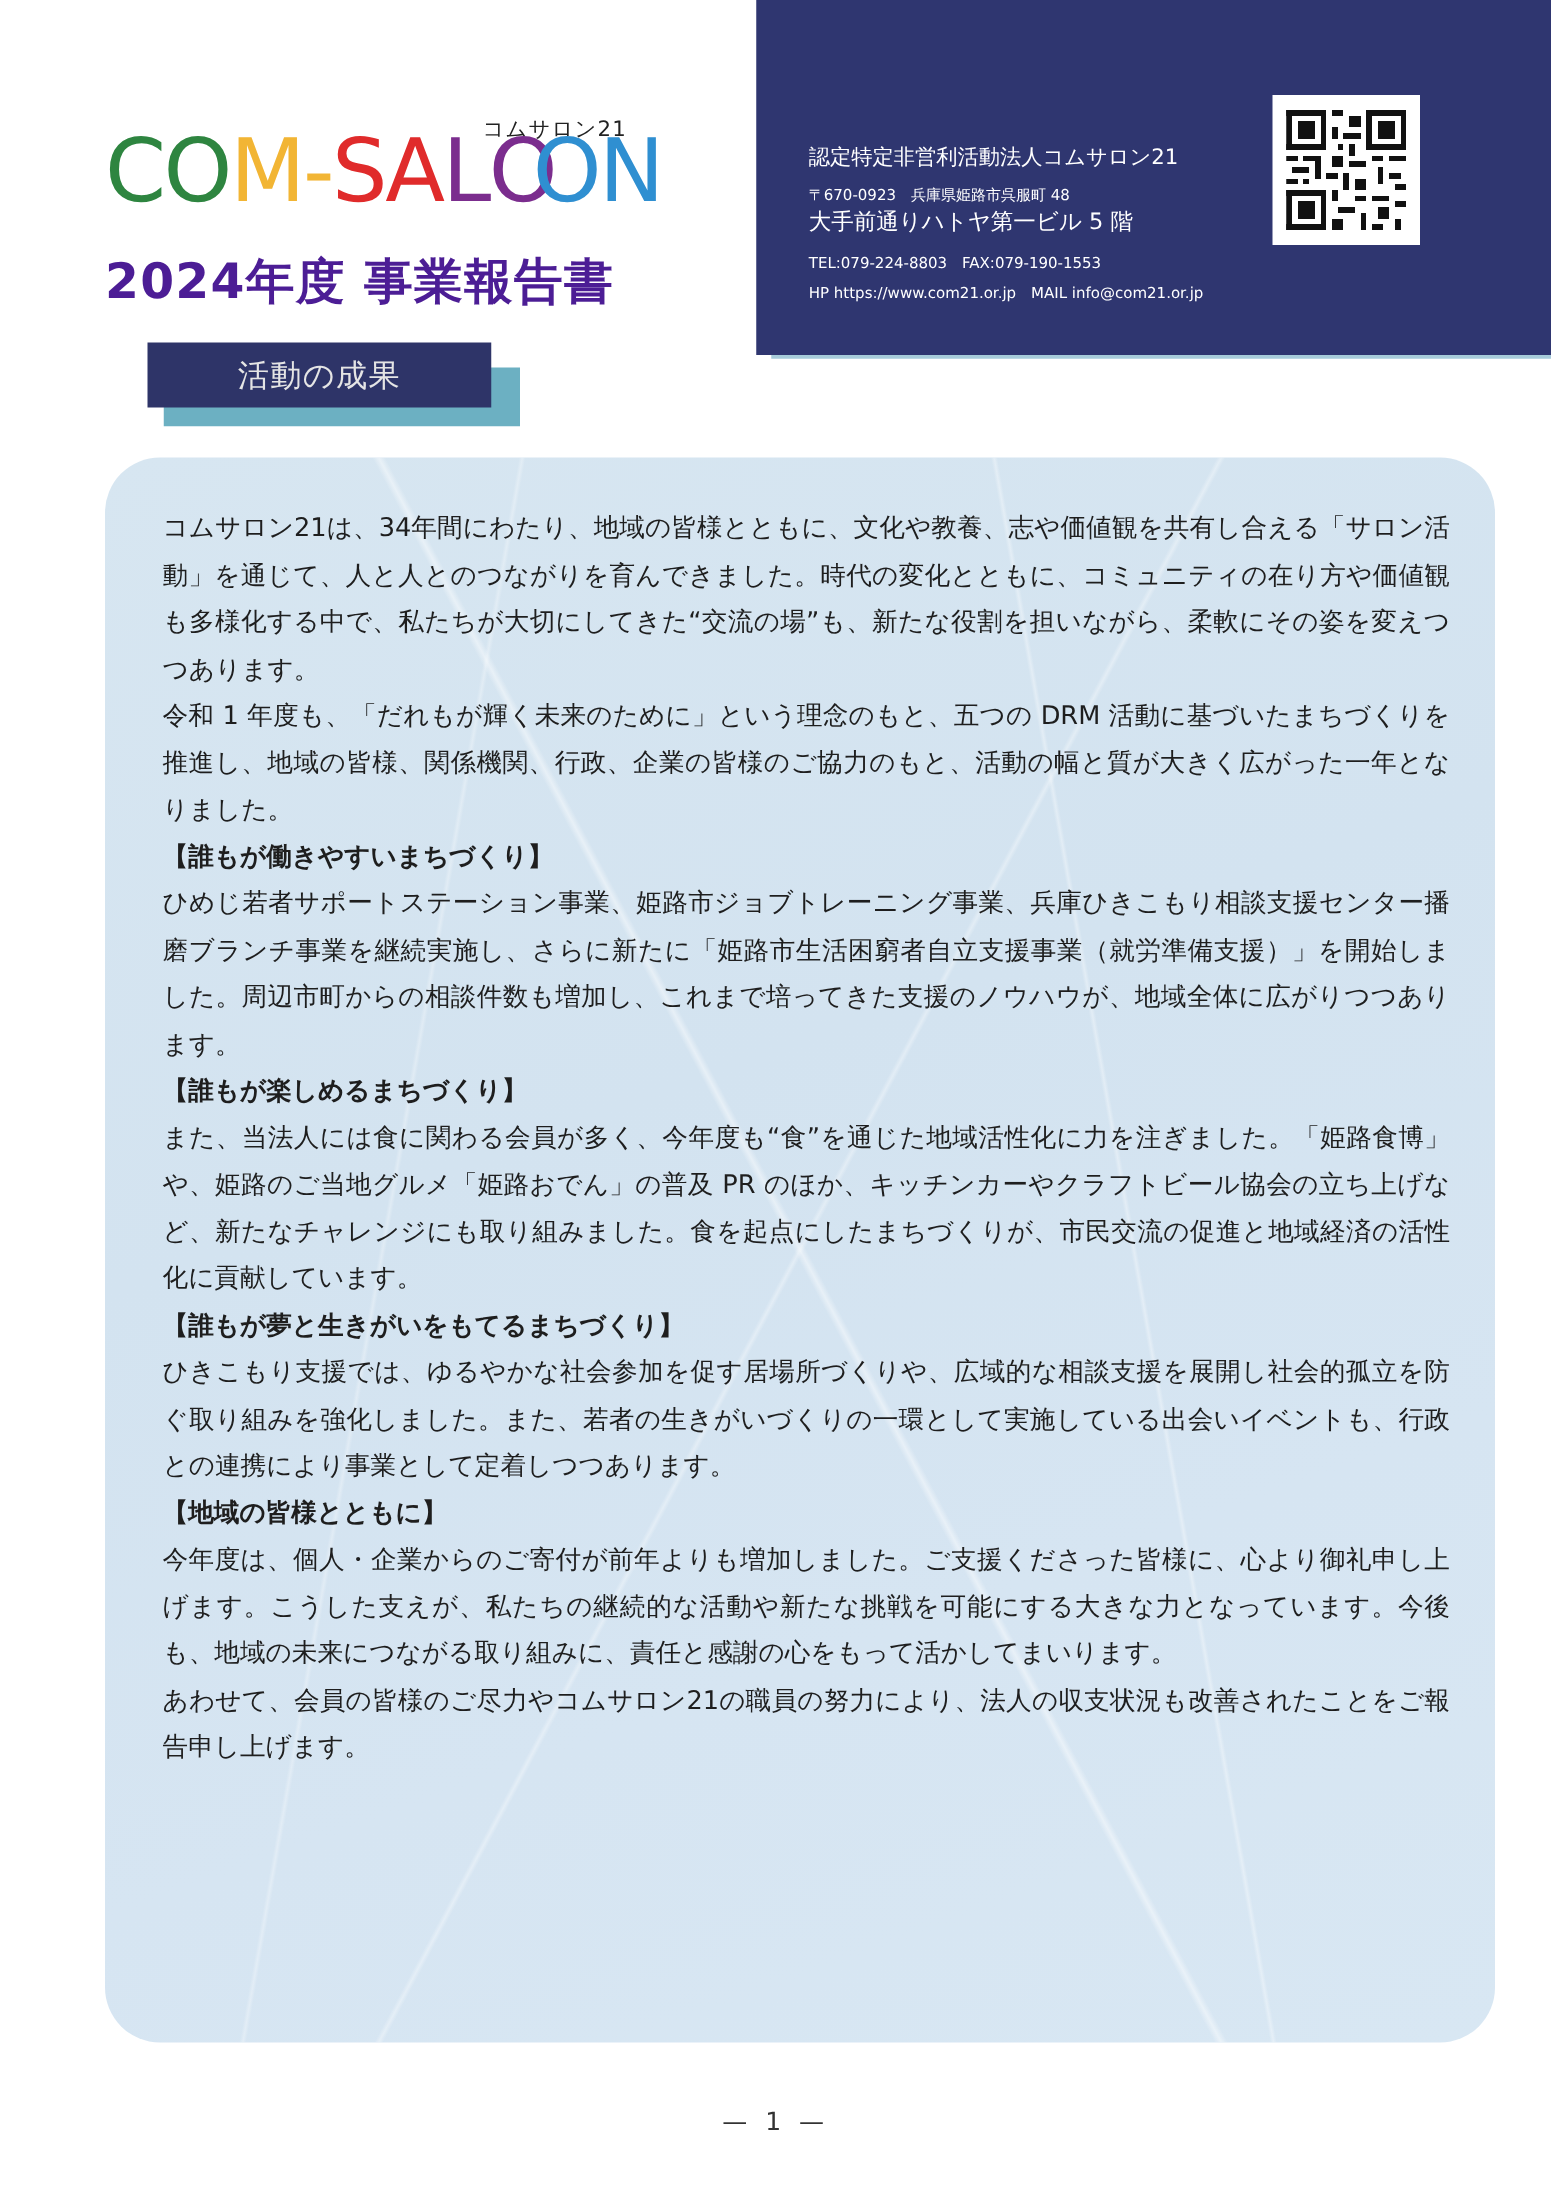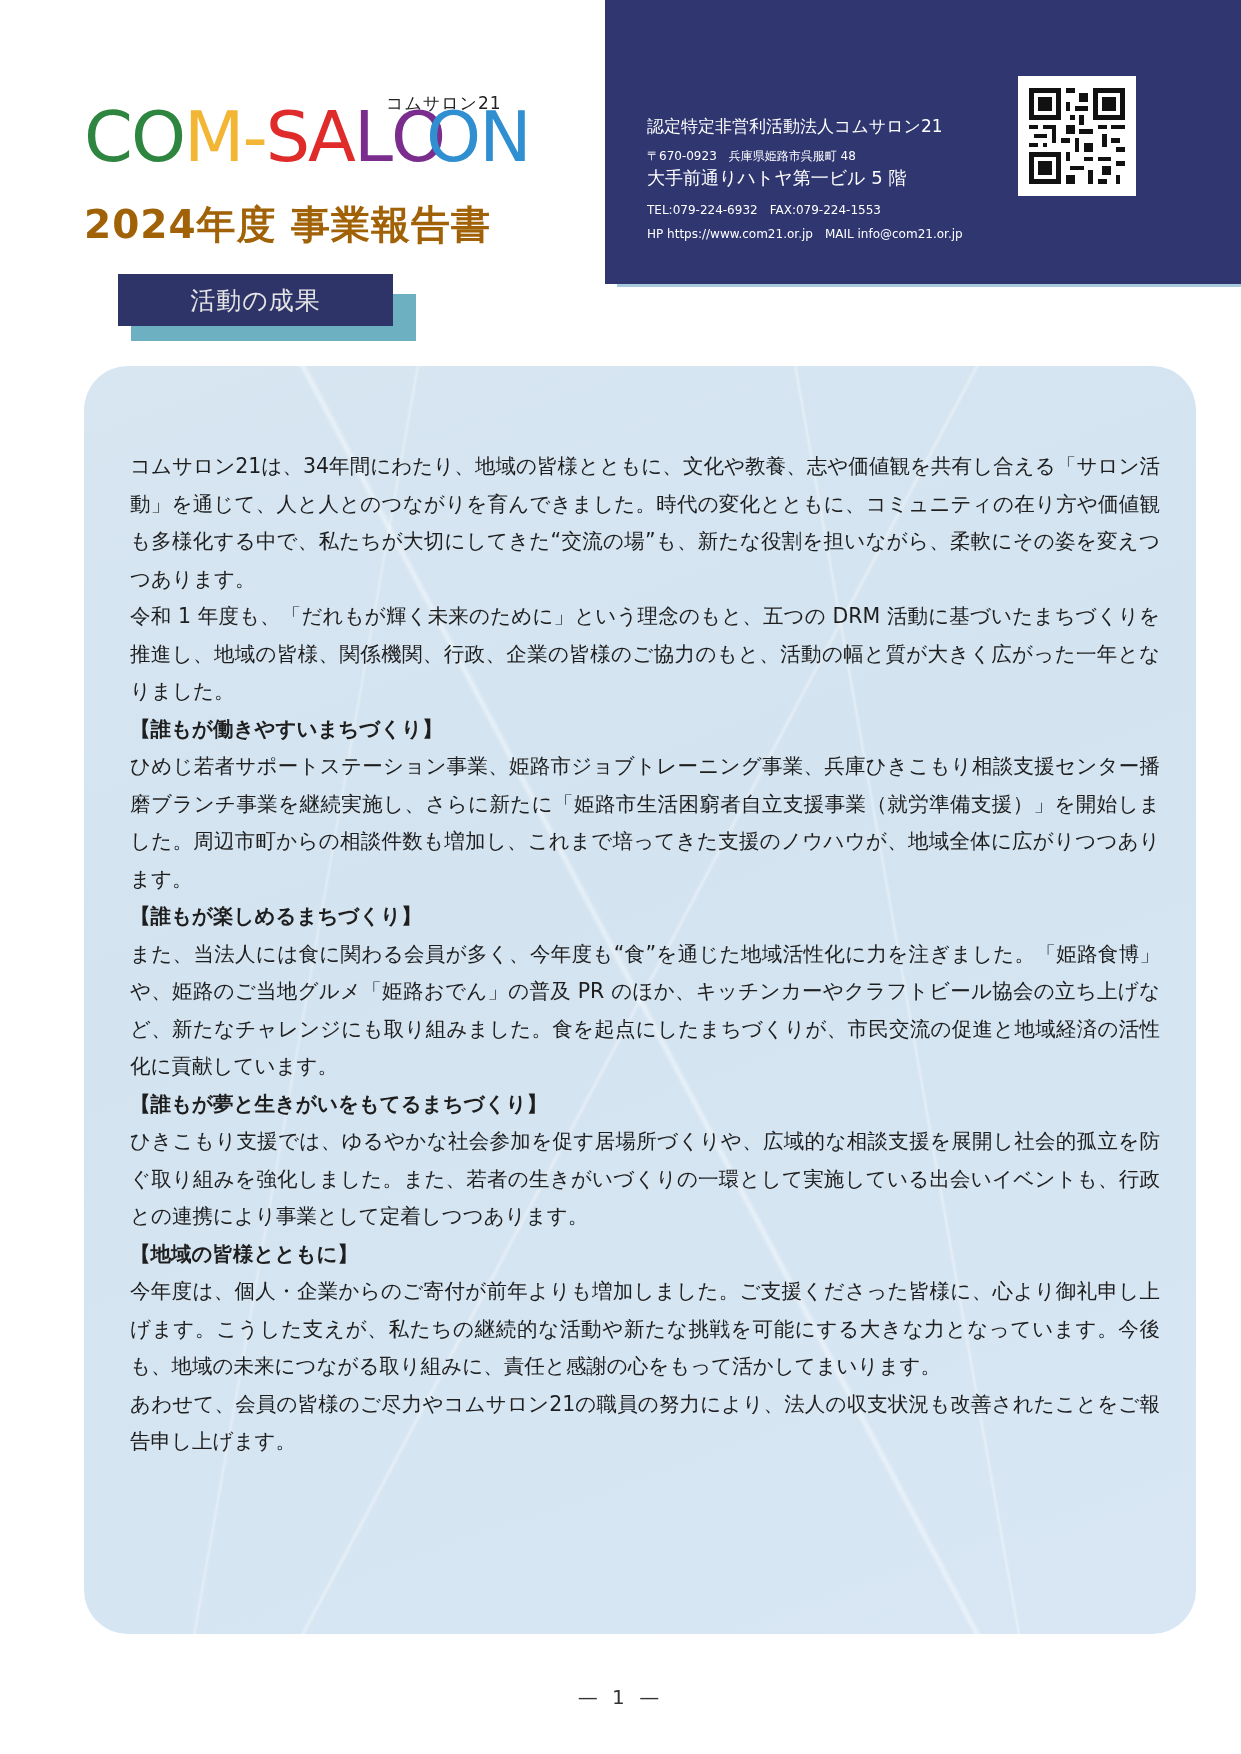--- a/index.html
+++ b/index.html
@@ -5,21 +5,21 @@
     * { box-sizing: border-box; margin: 0; padding: 0; }
     html, body { width: 1241px; height: 1754px; background: #ffffff; overflow: hidden; }
     body { position: relative; font-family: "DejaVu Sans", sans-serif; color: #222222; }
 
     
     .logo { position: absolute; left: 84px; top: 92px; width: 450px; height: 90px; }
     .logo-kana { position: absolute; left: 302px; top: 0; font-size: 17px; color: #222; letter-spacing: 1px; }
     .logo-word { position: absolute; left: 0; top: 4px; font-family: "DejaVu Sans", sans-serif; font-size: 70px; font-weight: 400; letter-spacing: -2px; line-height: 82px; white-space: nowrap; text-align: right; }
     .logo-word span { display: inline-block; }
 
-    .doc-title { position: absolute; left: 84px; top: 198px; font-size: 39px; color: #a16207; letter-spacing: 1px; white-space: nowrap; }
+    .doc-title { position: absolute; left: 84px; top: 198px; font-size: 39px; color: #4c1d95; letter-spacing: 1px; white-space: nowrap; }
 
     
     .section-shadow { position: absolute; left: 131px; top: 294px; width: 285px; height: 47px; background: #6cb0c2; }
     .section-heading { position: absolute; left: 118px; top: 274px; width: 275px; height: 52px; background: #2e3468; color: #e5e5e5; font-size: 25px; display: flex; align-items: center; justify-content: center; letter-spacing: 1px; }
 
     
     .contact-shadow { position: absolute; left: 617px; top: 265px; width: 624px; height: 22px; background: #a7cbda; }
     .contact-panel { position: absolute; left: 605px; top: 0; width: 636px; height: 284px; background: #2f3670; color: #ffffff; }
     .contact-lines { position: absolute; left: 42px; top: 112px; font-size: 18px; line-height: 28px; white-space: nowrap; }
     .contact-lines .org { font-size: 17px; }
@@ -28,21 +28,21 @@
     .qr-box svg { width: 96px; height: 96px; display: block; }
 
     
     .content-box { position: absolute; left: 84px; top: 366px; width: 1112px; height: 1268px; border-radius: 44px; background: linear-gradient(160deg, #d7e6f1 0%, #d3e3f0 40%, #d6e5f2 70%, #d8e7f3 100%); overflow: hidden; }
     .content-box::before { content: ""; position: absolute; inset: 0; background:
         linear-gradient(62deg, transparent 49.7%, rgba(255,255,255,0.45) 50%, transparent 50.3%),
         linear-gradient(118deg, transparent 49.8%, rgba(255,255,255,0.35) 50%, transparent 50.2%),
         linear-gradient(80deg, transparent 69.8%, rgba(255,255,255,0.35) 70%, transparent 70.2%),
         linear-gradient(100deg, transparent 24.8%, rgba(255,255,255,0.30) 25%, transparent 25.2%);
       pointer-events: none; }
-    .content-text { position: absolute; left: 46px; top: 38px; width: 1030px; font-size: 20.5px; line-height: 37.5px; color: #1e1e1e; text-align: justify; margin-top: 44px; }
+    .content-text { position: absolute; left: 46px; top: 38px; width: 1030px; font-size: 20.5px; line-height: 37.5px; color: #1e1e1e; text-align: justify; }
     .content-text p { margin: 0; }
     .content-text .h { font-weight: bold; }
 
     .page-number { position: absolute; left: 0; top: 1685px; width: 1241px; text-align: center; font-size: 20px; color: #333; letter-spacing: 4px; }
   </style>
 </head>
 <body>
 
 <div class="logo">
   <div class="logo-kana">コムサロン21</div>
@@ -55,21 +55,21 @@
 
 <div class="section-shadow"></div>
 <div class="section-heading">活動の成果</div>
 
 <div class="contact-shadow"></div>
 <div class="contact-panel">
   <div class="contact-lines">
     <div class="org">認定特定非営利活動法人コムサロン21</div>
     <div class="big" style="margin-top:2px">〒670-0923　兵庫県姫路市呉服町 48</div>
     <div style="margin-top:-6px">大手前通りハトヤ第一ビル 5 階</div>
-    <div class="big" style="margin-top:4px">TEL:079-224-6932　FAX:079-224-1553</div>
+    <div class="big" style="margin-top:4px">TEL:079-224-8803　FAX:079-190-1553</div>
     <div class="big" style="margin-top:-4px">HP https://www.com21.or.jp　MAIL info@com21.or.jp</div>
   </div>
   <div class="qr-box">
     <svg viewBox="0 0 21 21" shape-rendering="crispEdges">
       <rect width="21" height="21" fill="#fff"></rect>
       <g fill="#111">
         <rect x="0" y="0" width="7" height="1"></rect>
           <rect x="0" y="6" width="7" height="1"></rect>
           <rect x="0" y="0" width="1" height="7"></rect>
           <rect x="6" y="0" width="1" height="7"></rect>

